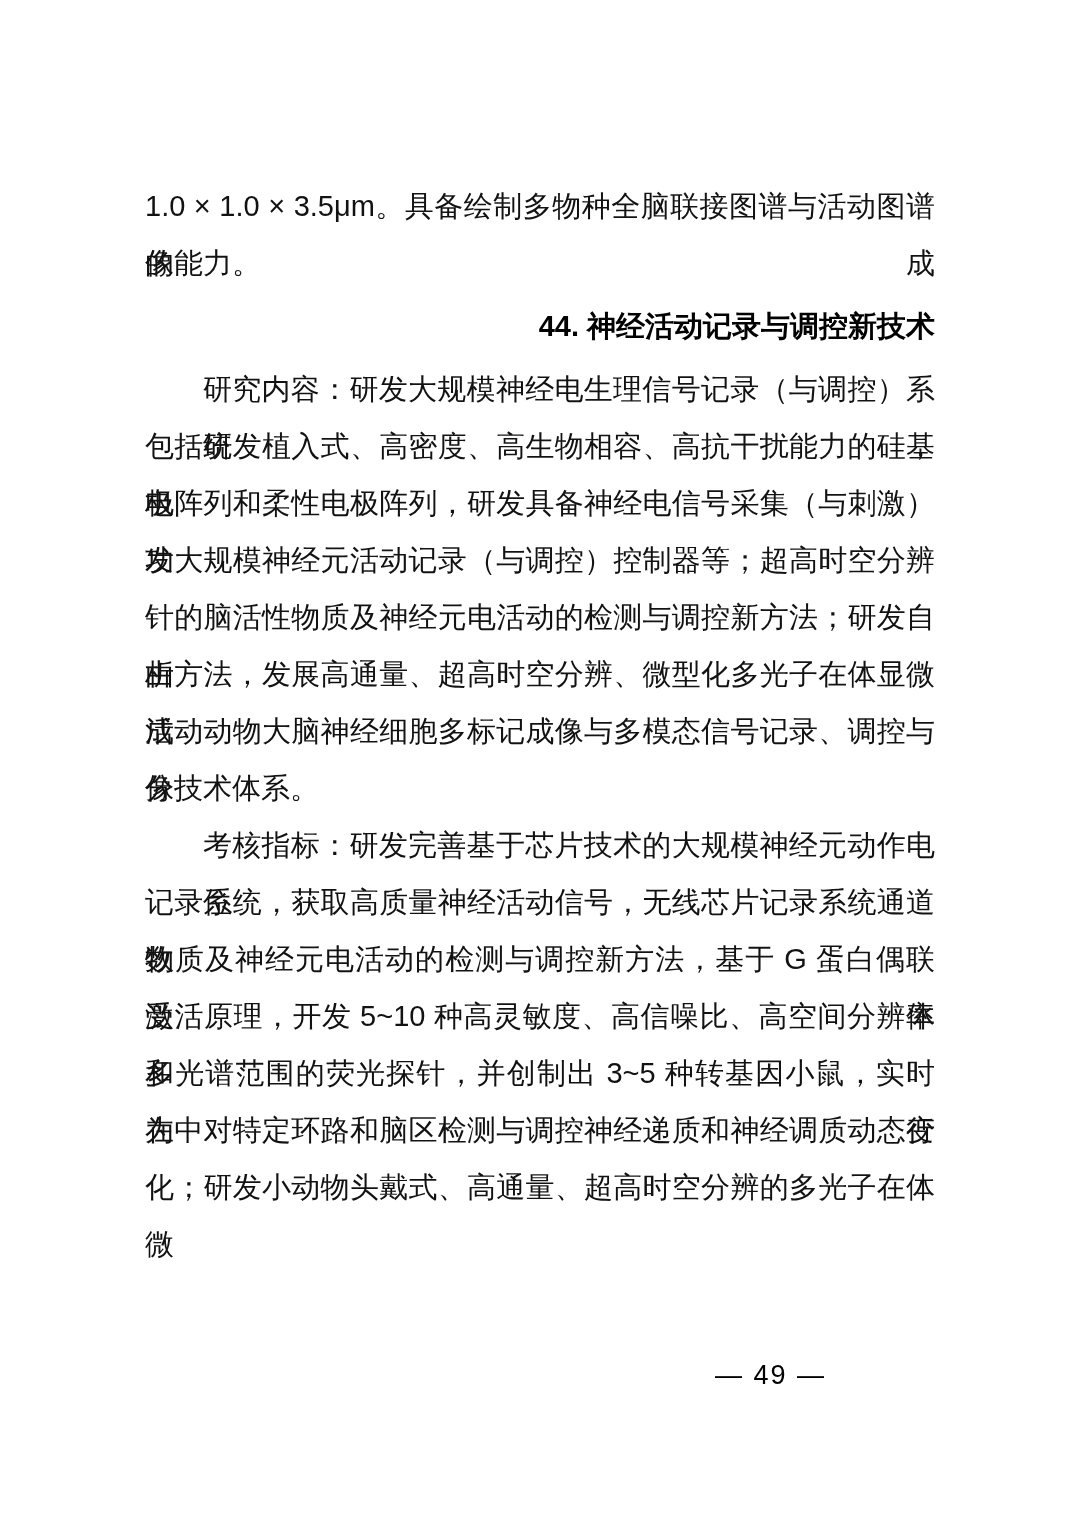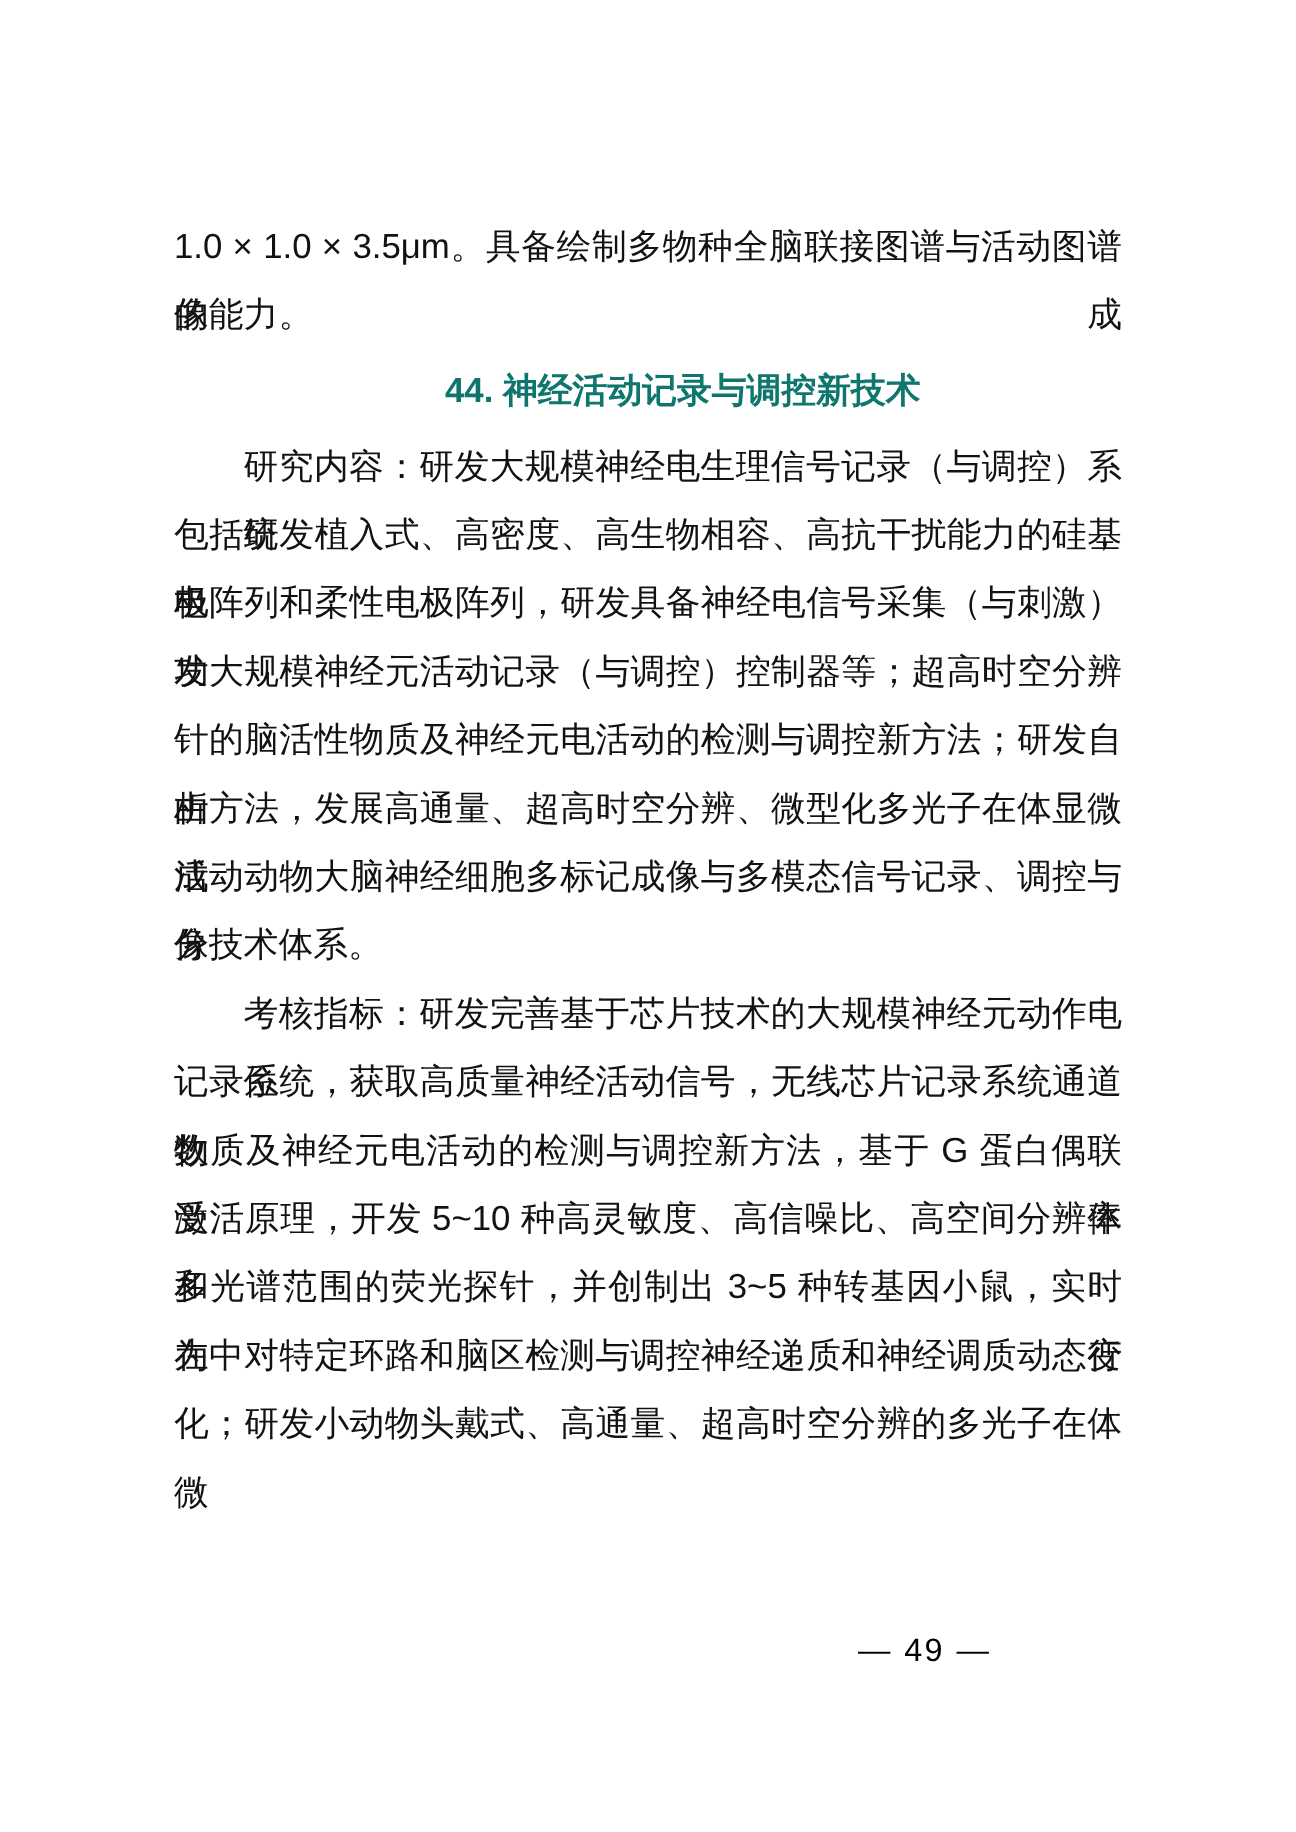--- a/index.html
+++ b/index.html
@@ -46,22 +46,22 @@
     padding-left: 58px;
   }
   .heading {
     font-weight: bold;
     font-size: 29px;
     line-height: 57px;
     height: 57px;
     padding-left: 58px;
     margin-top: 6px;
     margin-bottom: 6px;
-    text-align: center;
-    color: #0f766e;
+    text-align: right;
+    color: #000000;
   }
   .footer {
     position: absolute;
     top: 1358px;
     right: 150px;
     font-size: 27px;
     line-height: 34px;
     color: #000000;
     letter-spacing: 2px;
   }

